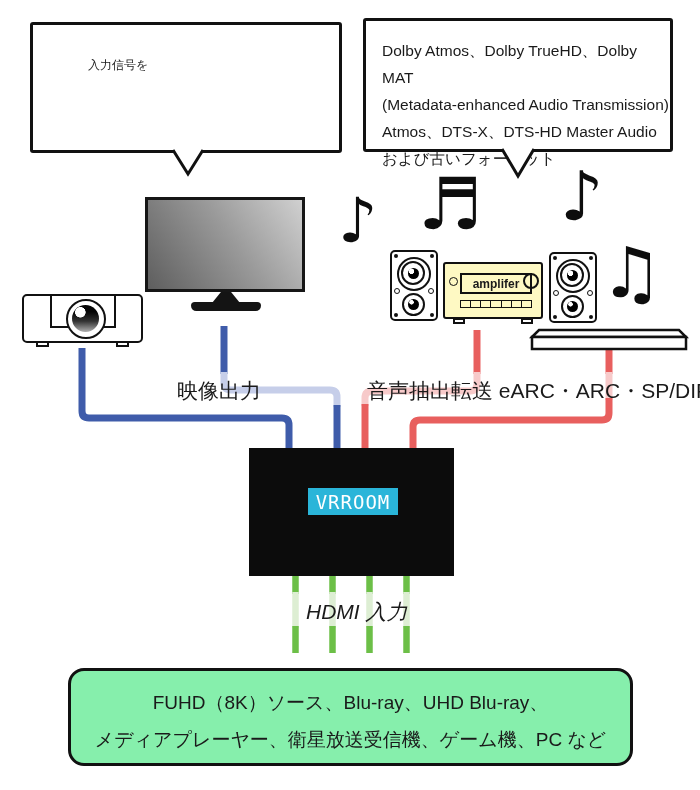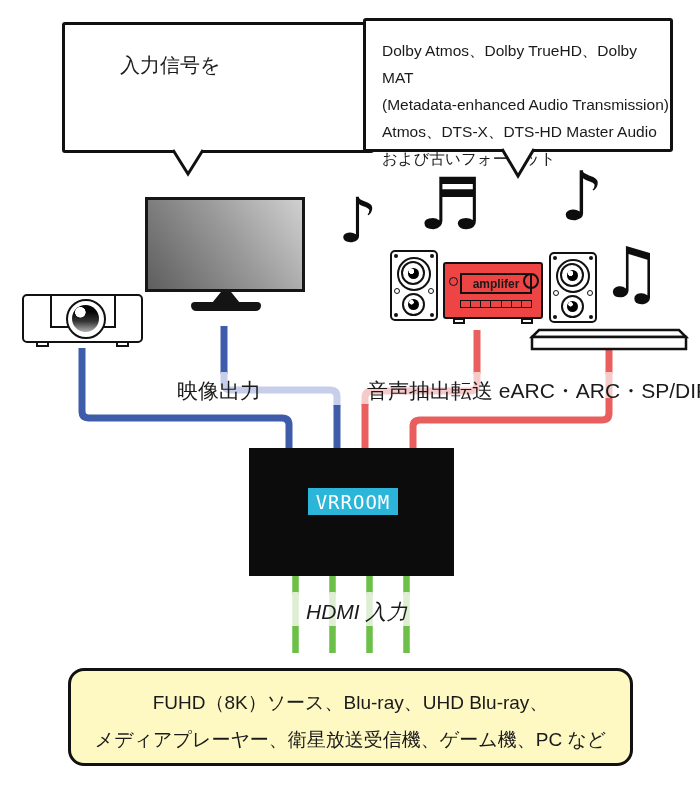--- a/index.html
+++ b/index.html
@@ -3,21 +3,21 @@
 <meta charset="utf-8">
 <style>
   * { margin:0; padding:0; box-sizing:border-box; }
   html,body { width:700px; height:790px; background:#fff;
     font-family:"Liberation Sans","DejaVu Sans",sans-serif; color:#1a1a1a; }
   #stage { position:relative; width:700px; height:790px; background:#fff; overflow:hidden; }
 
   
   .bubble { position:absolute; background:#fff; border:3px solid #111; border-radius:3px; z-index:2; }
   #bubble-video { left:30px; top:22px; width:312px; height:131px; padding:26px 0 0 55px;
-    font-size:20px; line-height:29px;margin-left:32px; }
+    font-size:12px; line-height:29px; }
   #bubble-audio { left:363px; top:18px; width:310px; height:134px; padding:16px 0 0 16px;
     font-size:15.5px; line-height:27px; }
 
   
   #monitor-screen { position:absolute; left:145px; top:197px; width:160px; height:95px;
     background:#161616; padding:3px; z-index:2; }
   #monitor-screen .panel { width:100%; height:100%;
     background:linear-gradient(55deg,#5e5e5e 0%,#9a9a9a 55%,#d0d0d0 100%); }
   #monitor-neck { position:absolute; left:212px; top:292px; width:28px; height:11px; background:#141414;
     clip-path:polygon(32% 0,68% 0,100% 100%,0 100%); z-index:2; }
@@ -48,21 +48,21 @@
   .speaker .woofer-dome { position:absolute; left:4.5px; top:4.5px; width:11px; height:11px;
     border-radius:50%; background:radial-gradient(circle at 32% 30%, #fff 0 2.5px, #000 3px); }
   .speaker .tweeter { position:absolute; left:10px; top:41px; width:23px; height:23px;
     border:2.5px solid #111; border-radius:50%; }
   .speaker .tweeter-dome { position:absolute; left:3.5px; top:3.5px; width:11px; height:11px;
     border-radius:50%; background:radial-gradient(circle at 32% 30%, #fff 0 2px, #000 2.5px); }
   .speaker .screw { position:absolute; width:4px; height:4px; border-radius:50%; background:#111; }
   .speaker .side-screw { position:absolute; width:6px; height:6px; border-radius:50%; border:1.5px solid #111; }
 
   
-  #amplifier { position:absolute; left:443px; top:262px; width:100px; height:57px; background:#ef4444;
+  #amplifier { position:absolute; left:443px; top:262px; width:100px; height:57px; background:#fef9c3;
     border:2.5px solid #111; border-radius:3px; z-index:2; }
   #amplifier .pwr { position:absolute; left:4px; top:13px; width:9px; height:9px; border:1.5px solid #111;
     border-radius:50%; }
   #amplifier .display { position:absolute; left:15px; top:9px; width:72px; height:21px; border:2px solid #111;
     display:flex; align-items:center; justify-content:center; font-weight:bold; font-size:12px; }
   #amplifier .knob { position:absolute; right:2px; top:9px; width:16px; height:16px; border:2px solid #111;
     border-radius:50%; }
   #amplifier .btn-strip { position:absolute; left:15px; top:36px; width:72px; height:8px;
     border:1.5px solid #111; display:flex; }
   #amplifier .btn-strip span { flex:1; border-right:1.5px solid #111; }
@@ -96,21 +96,21 @@
 
   
   #vrroom-box { position:absolute; left:249px; top:448px; width:205px; height:128px; background:#0c0c0c;
     z-index:2; }
   #vrroom-label { position:absolute; left:59px; top:40px; width:90px; height:27px;
     background:var(--vrroom-bg); color:var(--vrroom-text);
     font-family:"DejaVu Sans Mono",monospace; font-size:19px; letter-spacing:1px;
     display:flex; align-items:center; justify-content:center; }
 
   
-  #source-box { position:absolute; left:68px; top:668px; width:565px; height:98px; background:#fef9c3;
+  #source-box { position:absolute; left:68px; top:668px; width:565px; height:98px; background:#86efac;
     border:3px solid #111; border-radius:16px; z-index:2; text-align:center;
     font-size:19px; line-height:37px; padding-top:13px; }
 </style>
 </head>
 <body>
 
 <div id="stage">
 
   <svg id="overlay" width="700" height="790" viewBox="0 0 700 790">
 

